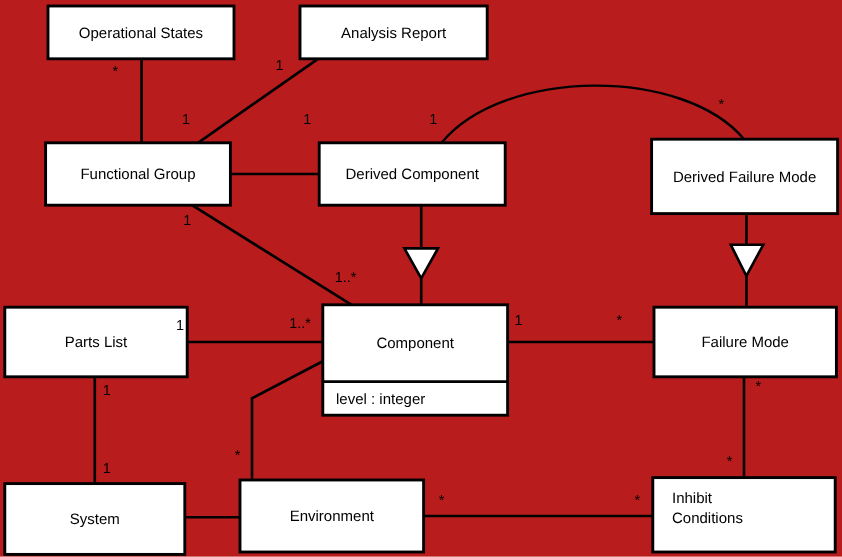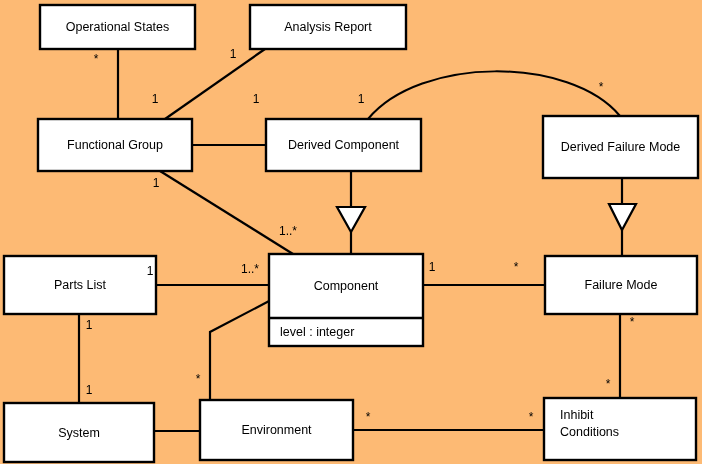--- a/index.html
+++ b/index.html
@@ -8,21 +8,21 @@
     padding: 0;
     background: #ffffff;
   }
   body {
     font-family: "Liberation Sans", sans-serif;
   }
   #diagram-root {
     position: relative;
     width: 702px;
     height: 464px;
-    background: #fdba74;
+    background: #b91c1c;
     overflow: hidden;
   }
   svg#uml-canvas {
     position: absolute;
     left: 0;
     top: 0;
     width: 702px;
     height: 464px;
     display: block;
   }

